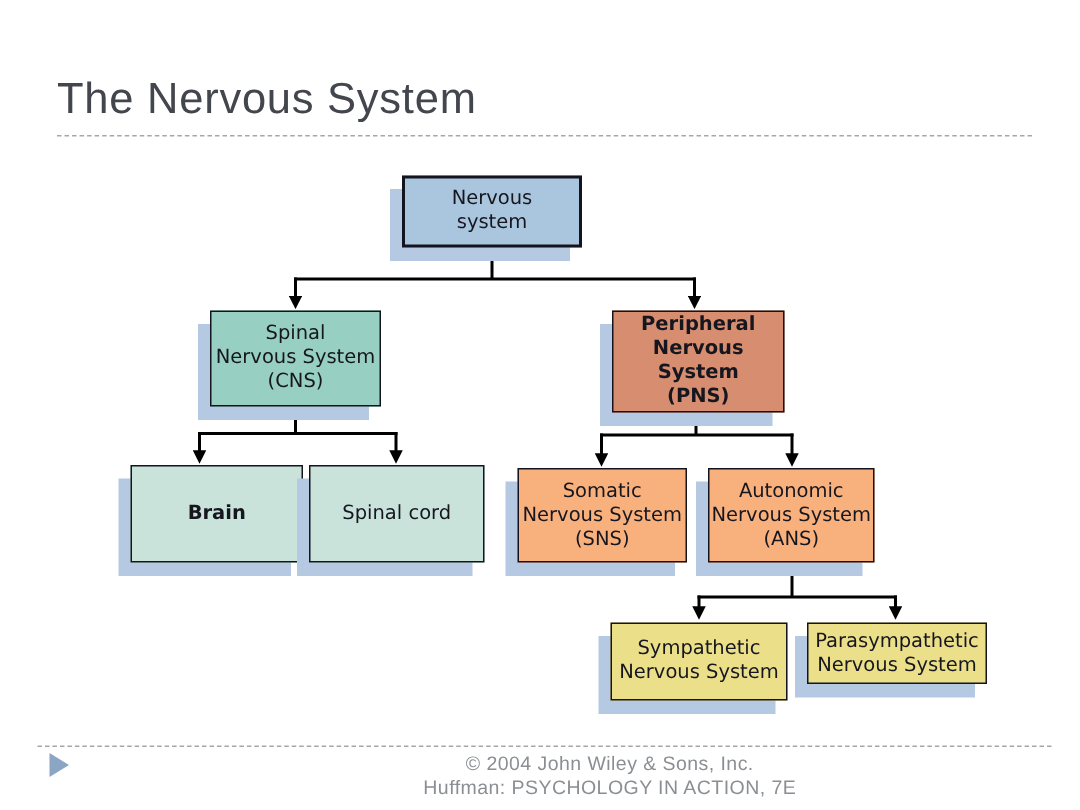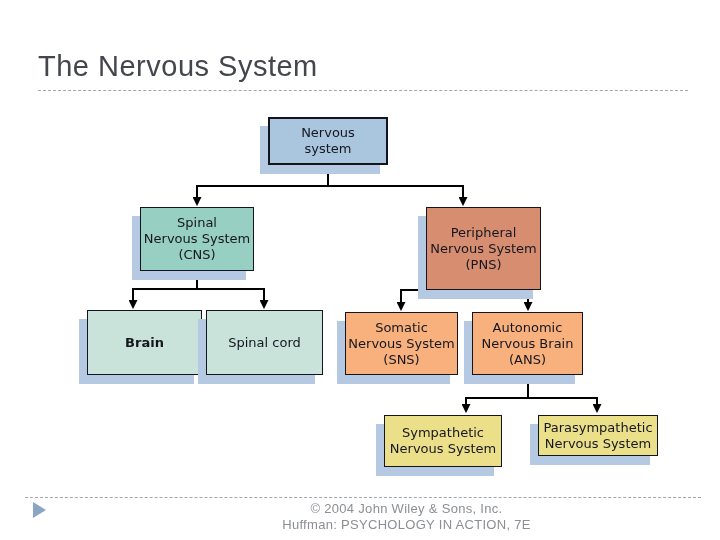--- a/index.html
+++ b/index.html
@@ -34,26 +34,26 @@
   .box span {
     white-space:pre-line;
     font-size:13px; line-height:16px;
     color:#16161f;
     font-family:"DejaVu Sans", sans-serif;
   }
   .root { border-width:2px; }
 
   .n-nervous  { left:268px; top:117px; width:120px; height:48px; }
   .n-cns      { left:140px; top:207px; width:114px; height:64px; }
-  .n-pns      { left:426px; top:207px; width:115px; height:83px; }
+  .n-pns      { left:408px; top:207px; width:115px; height:68px;font-weight:bold; }
   .n-brain    { left:87px;  top:310px; width:115px; height:65px;font-weight:bold; }
   .n-spinal   { left:206px; top:310px; width:117px; height:65px; }
   .n-sns      { left:345px; top:312px; width:113px; height:63px;align-items:center; }
   .n-ans      { left:472px; top:312px; width:111px; height:63px; }
-  .n-symp     { left:384px; top:415px; width:118px; height:52px; }
+  .n-symp     { left:407px; top:415px; width:118px; height:52px; }
   .n-parasymp { left:538px; top:415px; width:120px; height:41px; }
 
   .connectors { position:absolute; left:0; top:0; pointer-events:none; }
 
   
   .footer-rule {
     position:absolute; left:25px; top:497px; width:676px; height:0;
     border-top:1px dashed #a3a7ab;
   }
   .footer-arrow {
@@ -140,21 +140,21 @@
     </div>
 
     <div class="box n-sns" style="background-color: rgb(248, 177, 125);">
       <span>Somatic
 Nervous System
 (SNS)</span>
     </div>
 
     <div class="box n-ans" style="background-color: rgb(248, 177, 125);">
       <span>Autonomic
-Nervous Brain
+Nervous System
 (ANS)</span>
     </div>
 
     <div class="box n-symp" style="background-color: rgb(235, 224, 137);">
       <span>Sympathetic
 Nervous System</span>
     </div>
 
     <div class="box n-parasymp" style="background-color: rgb(235, 224, 137);">
       <span>Parasympathetic

